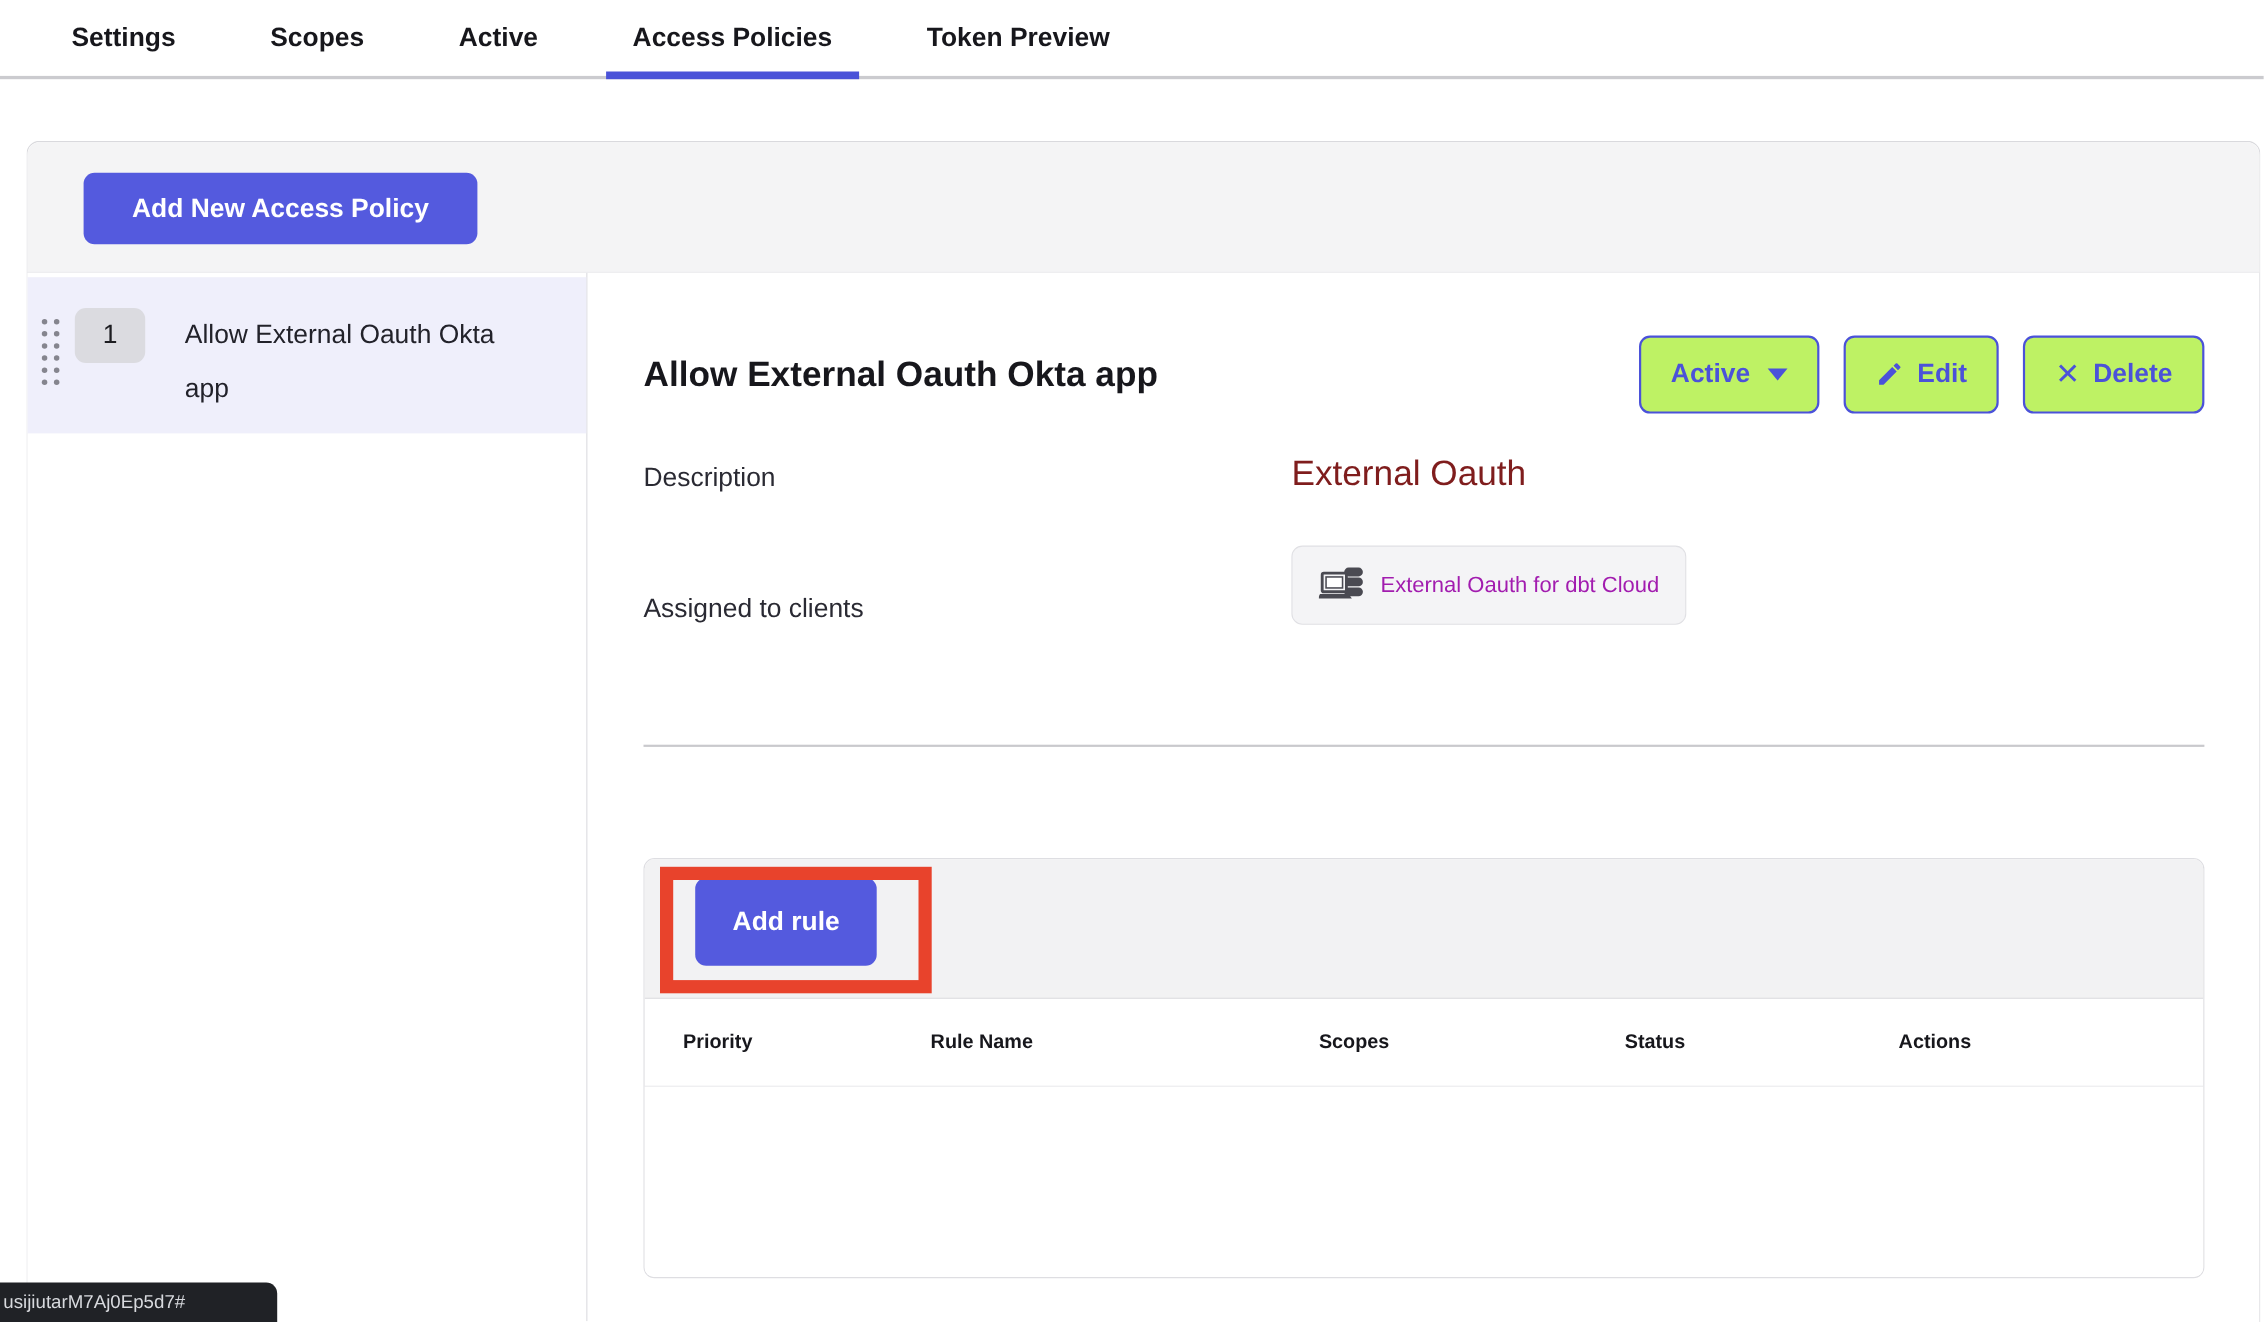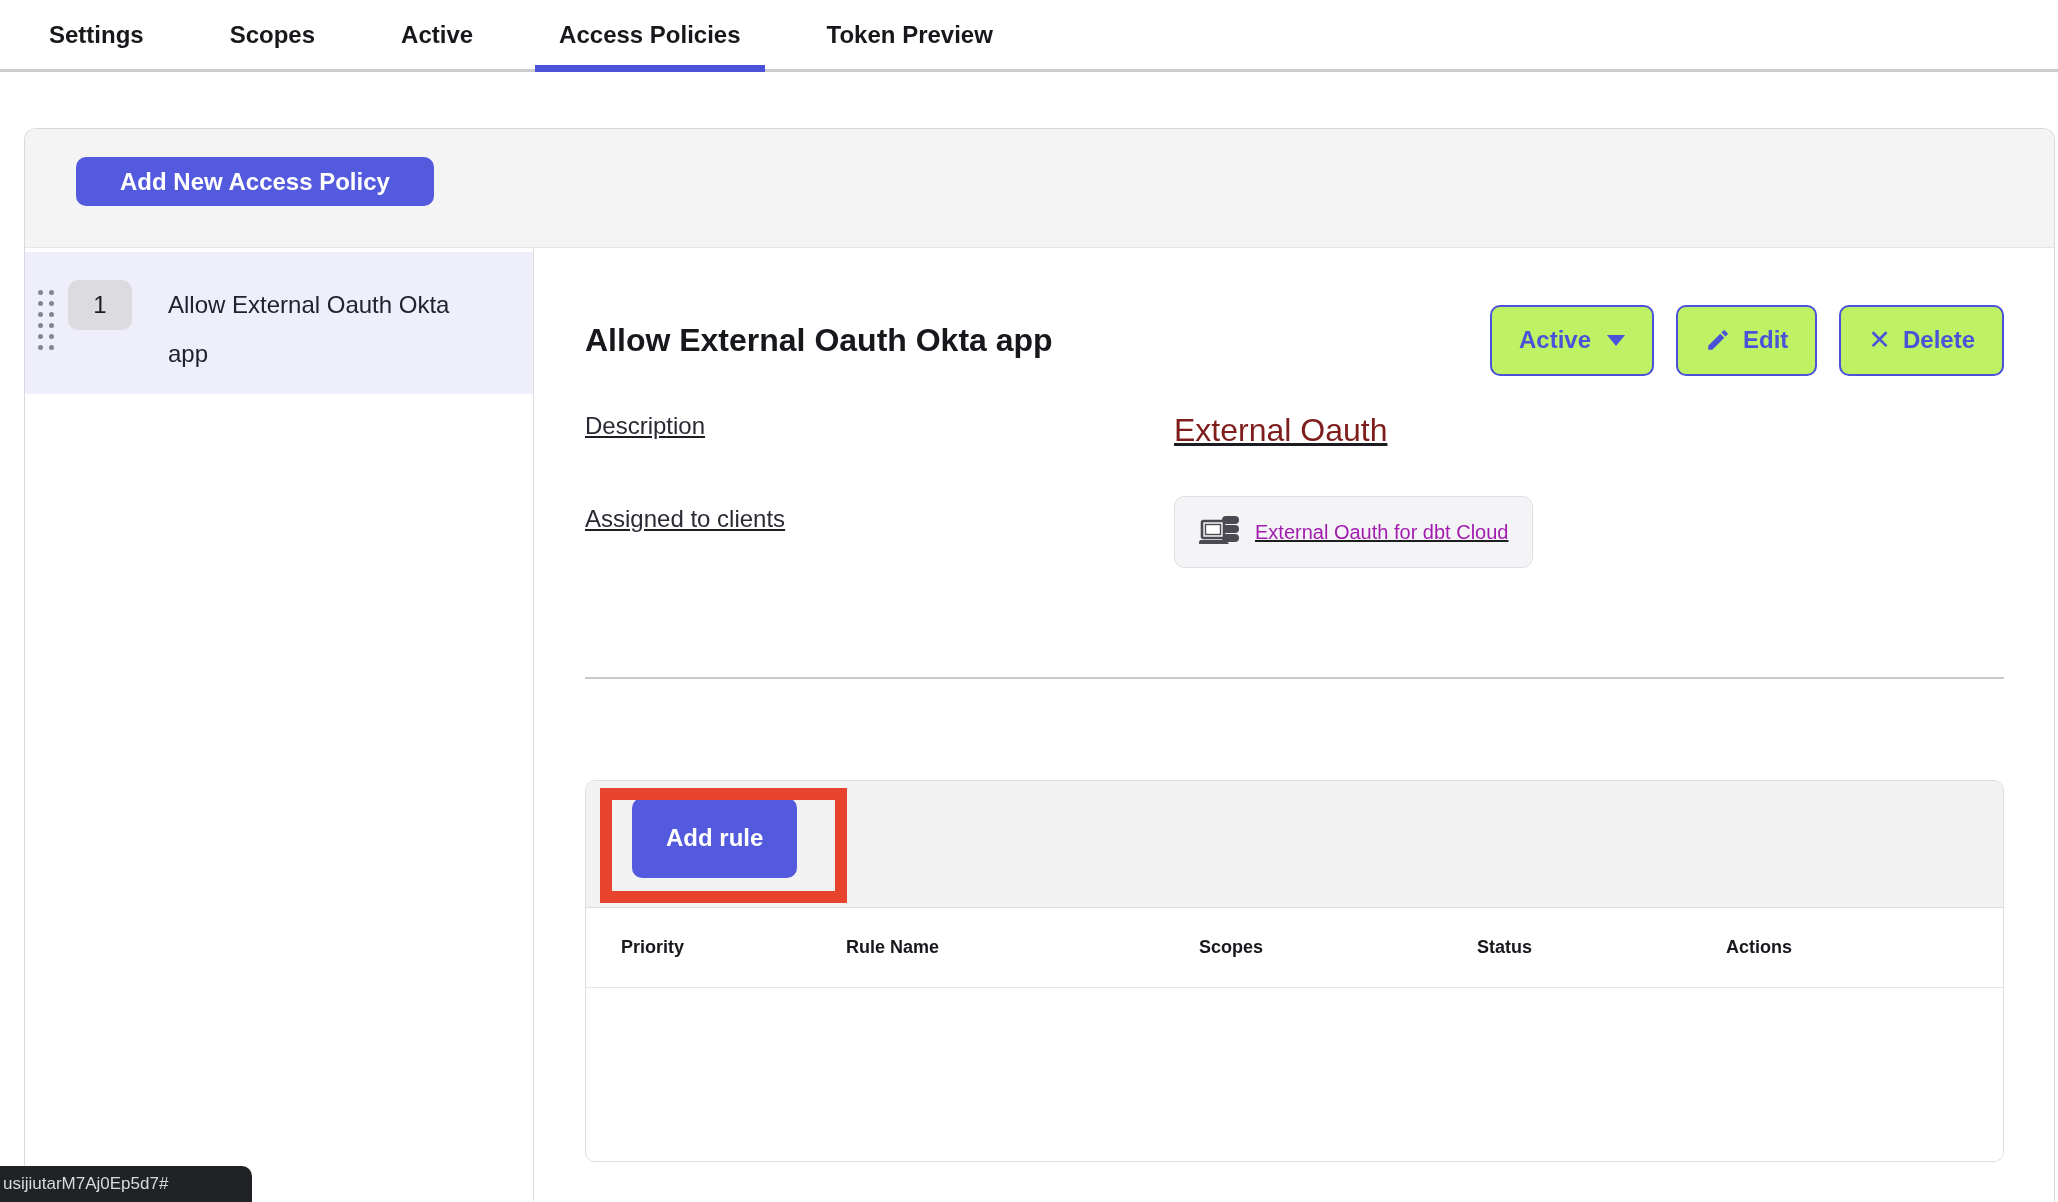--- a/index.html
+++ b/index.html
@@ -10,21 +10,21 @@
     font-family: "Liberation Sans", sans-serif;
     color: #1d1d21;
     overflow: hidden;
   }
 
   
   .tabbar {
     position: absolute; top: 0; left: 0; right: 0;
     height: 72px;
     display: flex; align-items: center;
-    padding-left: 25px;
+    padding-left: 41px;
     border-bottom: 3px solid #cbcbcf;
     background: #ffffff;
   }
   .tab {
     position: relative;
     height: 100%;
     display: flex; align-items: center;
     padding: 0 24px;
     margin-right: 38px;
     font-size: 24px; font-weight: bold; color: #17171c;
@@ -56,21 +56,21 @@
   }
   .btn-primary {
     background: #545ade; color: #ffffff;
     border: none; border-radius: 10px;
     font-family: "Liberation Sans", sans-serif;
     font-size: 24px; font-weight: bold;
     cursor: pointer;
   }
   .add-policy-btn {
     position: absolute; left: 51px; top: 28px;
-    height: 49px; padding: 0 44px;
+    height: 65px; padding: 0 44px;
   }
   .panel-body { display: flex; height: calc(100% - 120px); }
 
   
   .sidebar {
     width: 509px;
     border-right: 1px solid #dcdce0;
     background: #ffffff;
     flex-shrink: 0;
   }
@@ -121,21 +121,21 @@
   }
   .caret-down {
     width: 0; height: 0;
     border-left: 9px solid transparent;
     border-right: 9px solid transparent;
     border-top: 11px solid #4b52d9;
     margin-left: 4px;
   }
   .x-glyph { font-size: 27px; font-weight: normal; line-height: 1; }
 
-  .meta-row { display: flex; align-items: flex-start; text-decoration: underline; }
+  .meta-row { display: flex; align-items: flex-end; }
   .meta-row-1 { margin-top: 32px; }
   .meta-row-2 { margin-top: 56px; }
   .meta-label { width: 589px; font-size: 24px; color: #2a2a33; flex-shrink: 0; }
   .meta-value { font-size: 32px; color: #7f1d1d; }
   .client-chip {
     display: inline-flex; align-items: center; gap: 14px;
     height: 72px; padding: 0 24px;
     margin-top: -9px;
     background: #f4f4f6;
     border: 1px solid #e0e0e4; border-radius: 10px;

